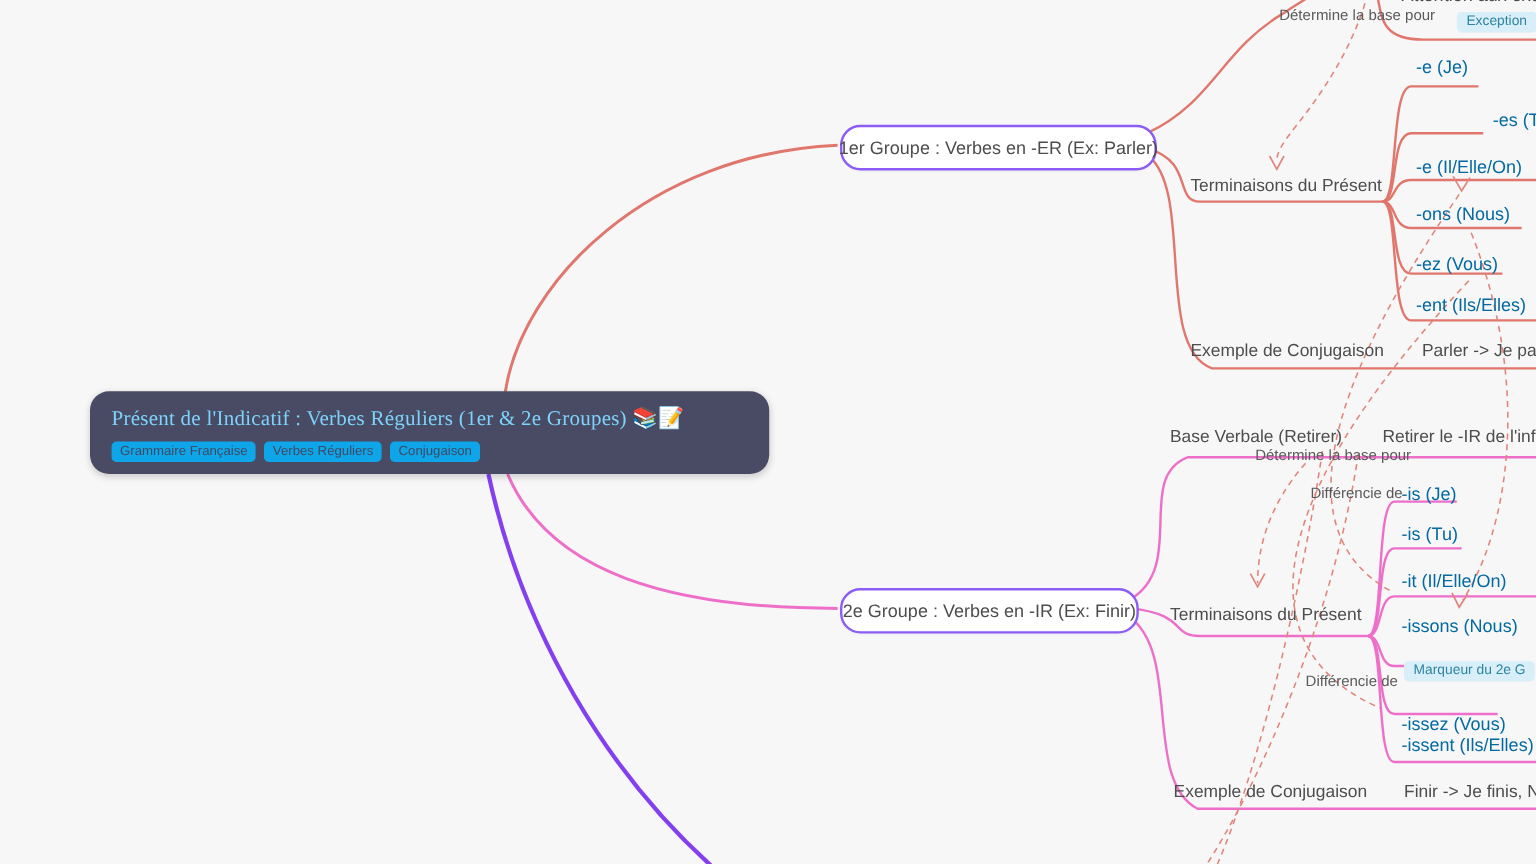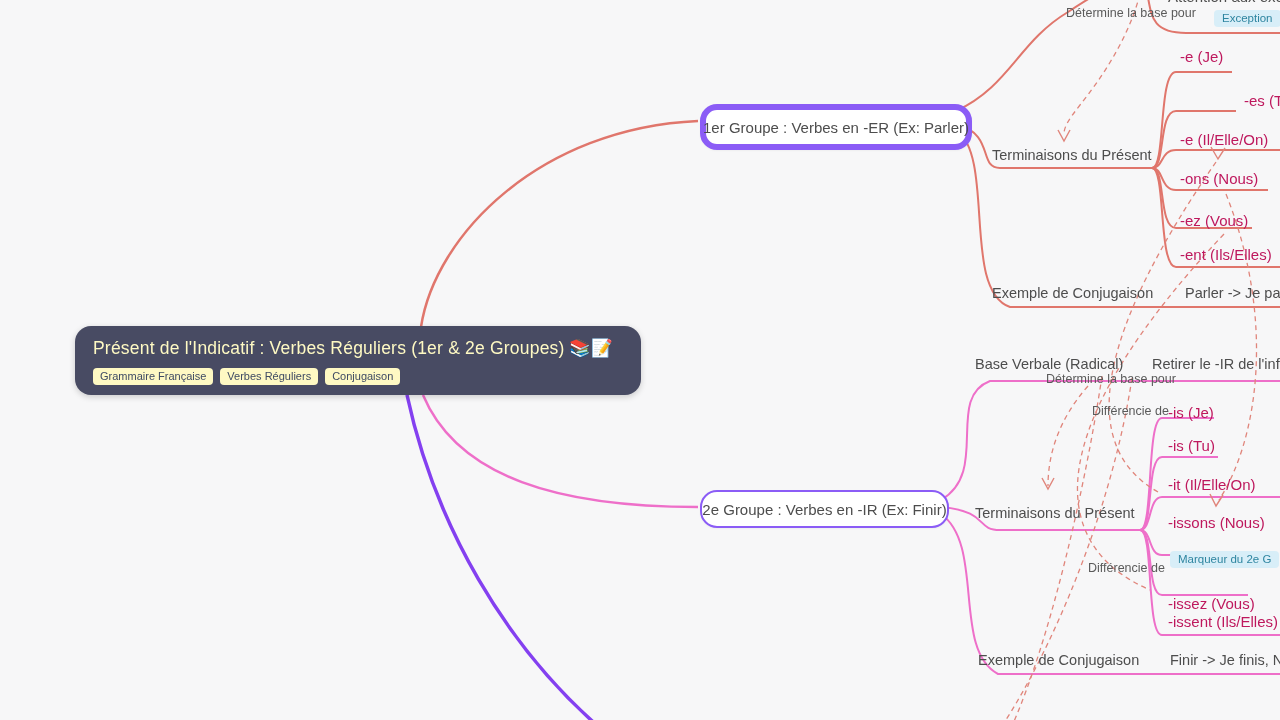--- a/index.html
+++ b/index.html
@@ -5,39 +5,39 @@
   html,body{margin:0;padding:0;}
   body{
     width:1280px;height:720px;overflow:hidden;position:relative;
     background:#f7f7f8;
     font-family:"Liberation Sans",sans-serif;
   }
   .abs{position:absolute;white-space:nowrap;}
   svg.wires{position:absolute;left:0;top:0;z-index:1;}
   .txt{z-index:3;color:#4a4a4a;}
   .node-label{font-size:14.5px;color:#4d4d4d;}
-  .ending{font-size:15px;color:#be185d;}
+  .ending{font-size:15px;color:#0369a1;}
   .assoc{font-size:12.5px;color:#5a5a5a;z-index:2;}
   .pill{
     z-index:4;background:#ffffff;border-radius:17px;
     display:flex;align-items:center;justify-content:center;
     font-size:15px;color:#4d4d4d;
     box-shadow:0 1px 2px rgba(0,0,0,0.04);
   }
-  .pill.b1{border:6px solid #8b5cf6;}
+  .pill.b1{border:2px solid #8b5cf6;}
   .pill.b2{border:2px solid #8b5cf6;}
   .root{
     z-index:4;background:#484b63;border-radius:16px;
     box-shadow:0 2px 6px rgba(0,0,0,0.18);
     padding:12px 18px 10px 18px;box-sizing:border-box;
   }
-  .root-title{font-size:17.5px;color:#fef9c3;letter-spacing:.2px;}
+  .root-title{font-size:17.5px;color:#7dd3fc;letter-spacing:.2px;font-family:Liberation Serif, serif;}
   .root-tags{margin-top:9px;display:flex;gap:7px;}
   .tag{
-    background:#fef9c3;color:#3e4a63;font-size:11px;
+    background:#0ea5e9;color:#3e4a63;font-size:11px;
     padding:2px 7px 3px 7px;border-radius:4px;
   }
   .chip{
     z-index:5;background:#d8eef8;color:#2e85a0;font-size:11.5px;
     padding:2px 8px 3px 8px;border-radius:4px;
   }
 </style>
 </head>
 <body>
 
@@ -108,21 +108,21 @@
 
 <div class="abs txt node-label" style="left:992px;top:285px;">Exemple de Conjugaison</div>
 <div class="abs txt node-label" style="left:1185px;top:285px;">Parler -&gt; Je parle</div>
 
 <div class="abs txt node-label" style="left:1168px;top:-12px;font-size:15px;">Attention aux exceptions</div>
 <div class="abs assoc" style="left:1066px;top:6px;">Détermine la base pour</div>
 <div class="abs chip" style="left:1214px;top:10px;">Exception</div>
 
 <div class="abs pill b2" style="left:700px;top:490px;width:245px;height:34px;">2e Groupe : Verbes en -IR (Ex: Finir)</div>
 
-<div class="abs txt node-label" style="left:975px;top:356px;">Base Verbale (Radical)</div>
+<div class="abs txt node-label" style="left:975px;top:356px;">Base Verbale (Retirer)</div>
 <div class="abs txt node-label" style="left:1152px;top:356px;">Retirer le -IR de l'infinitif</div>
 <div class="abs assoc" style="left:1046px;top:372px;">Détermine la base pour</div>
 
 <div class="abs assoc" style="left:1092px;top:404px;">Différencie de</div>
 <div class="abs assoc" style="left:1088px;top:561px;">Différencie de</div>
 
 <div class="abs txt node-label" style="left:975px;top:505px;">Terminaisons du Présent</div>
 
 <div class="abs txt ending" style="left:1168px;top:404px;">-is (Je)</div>
 <div class="abs txt ending" style="left:1168px;top:437px;">-is (Tu)</div>

